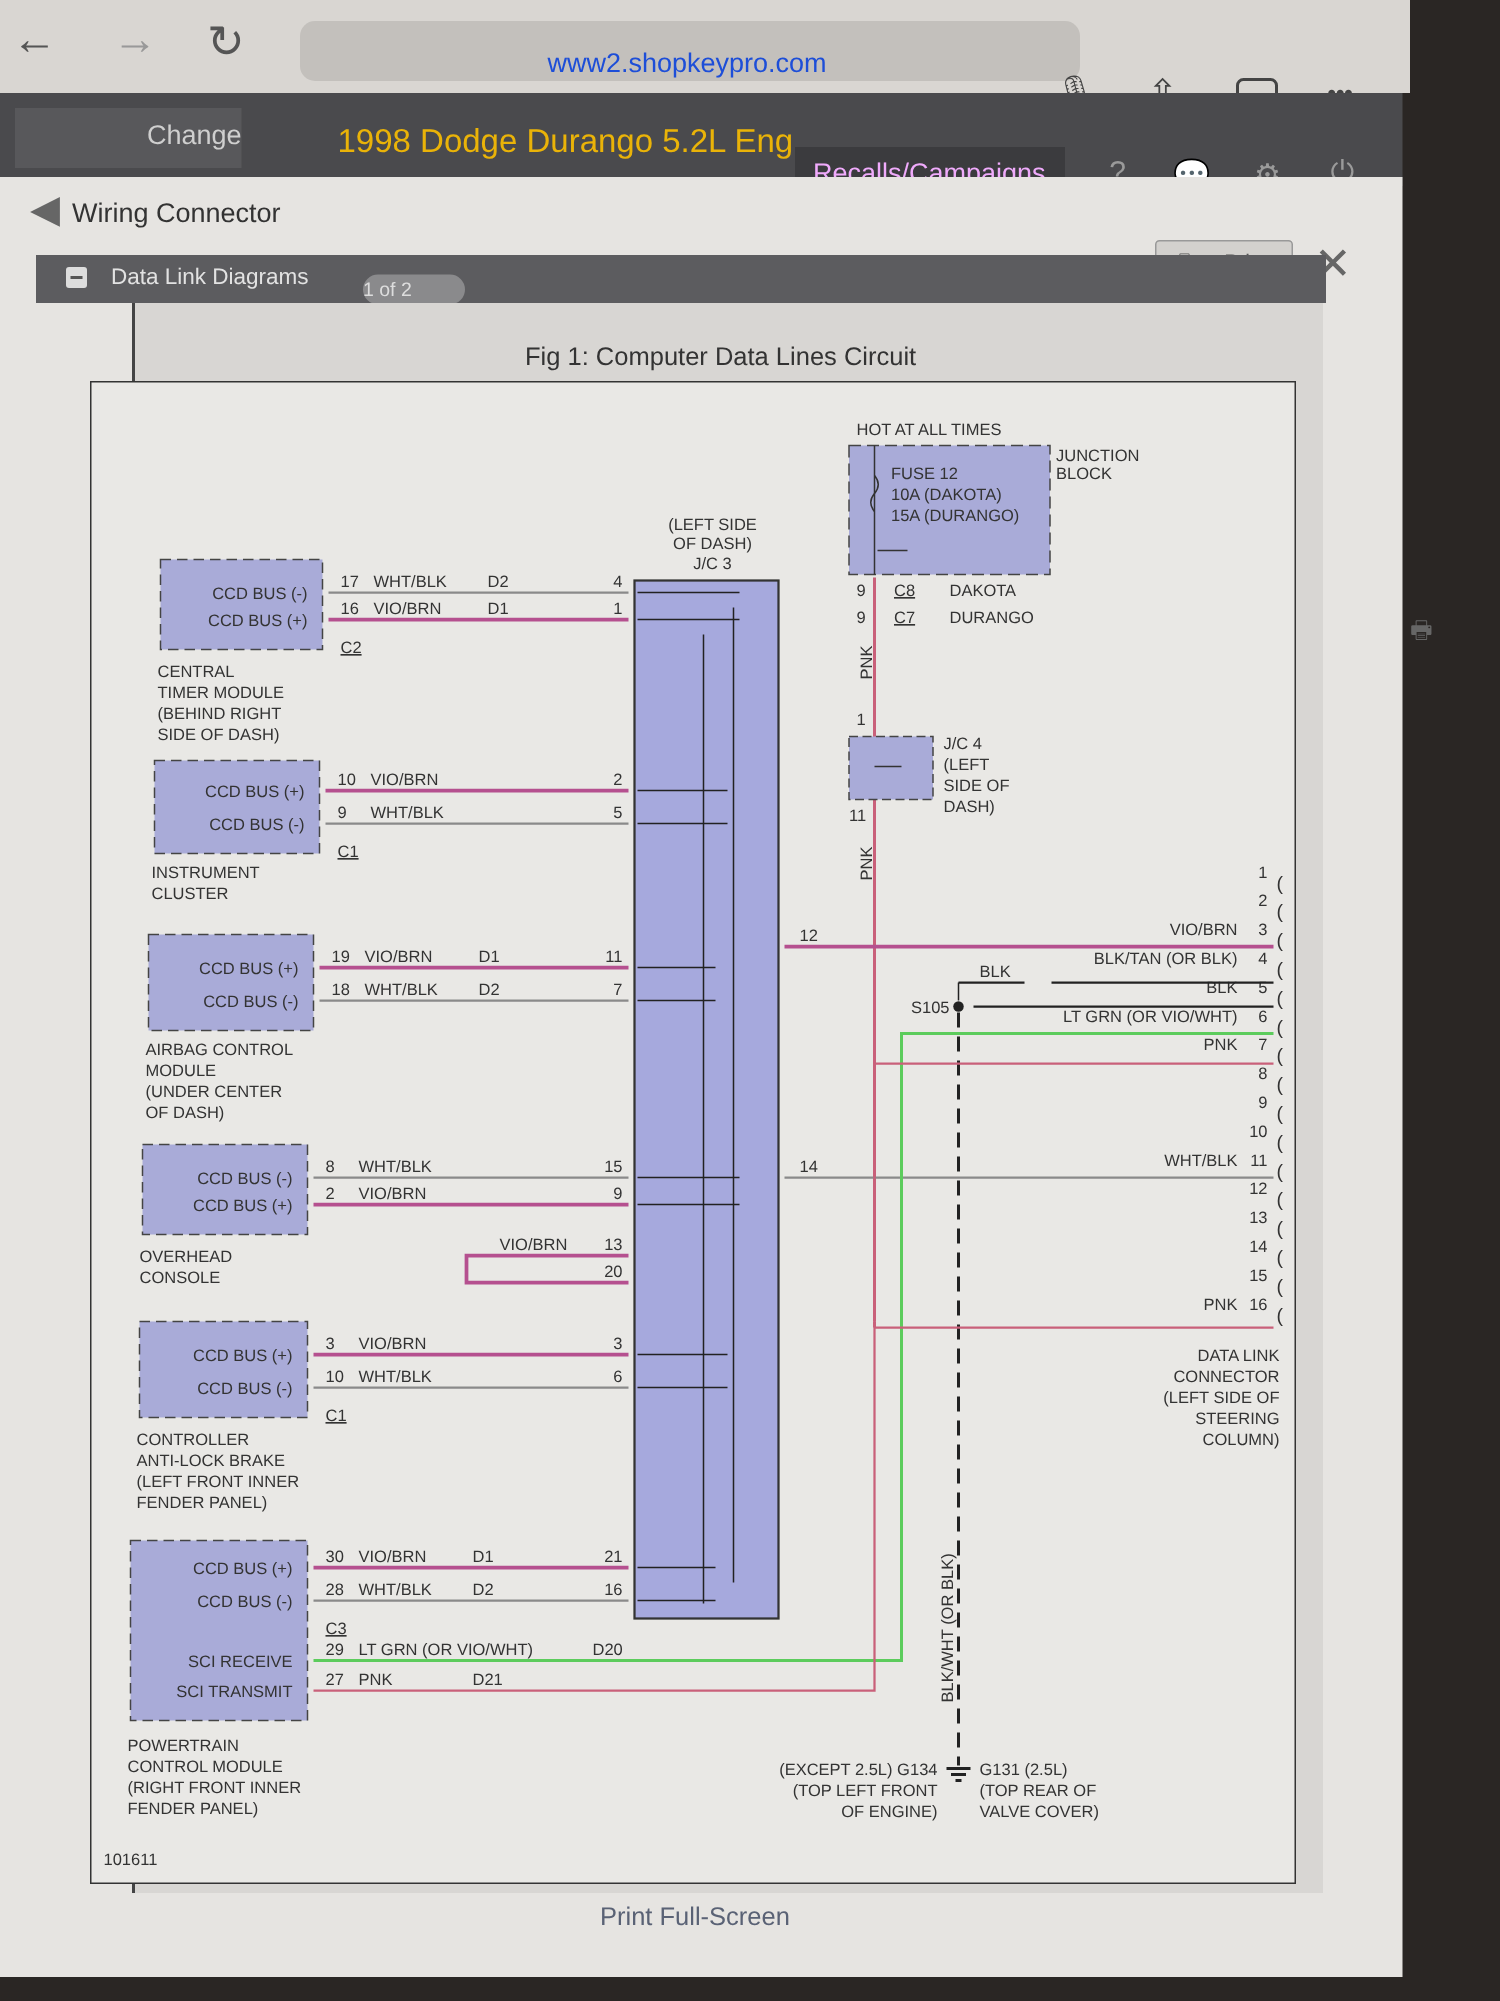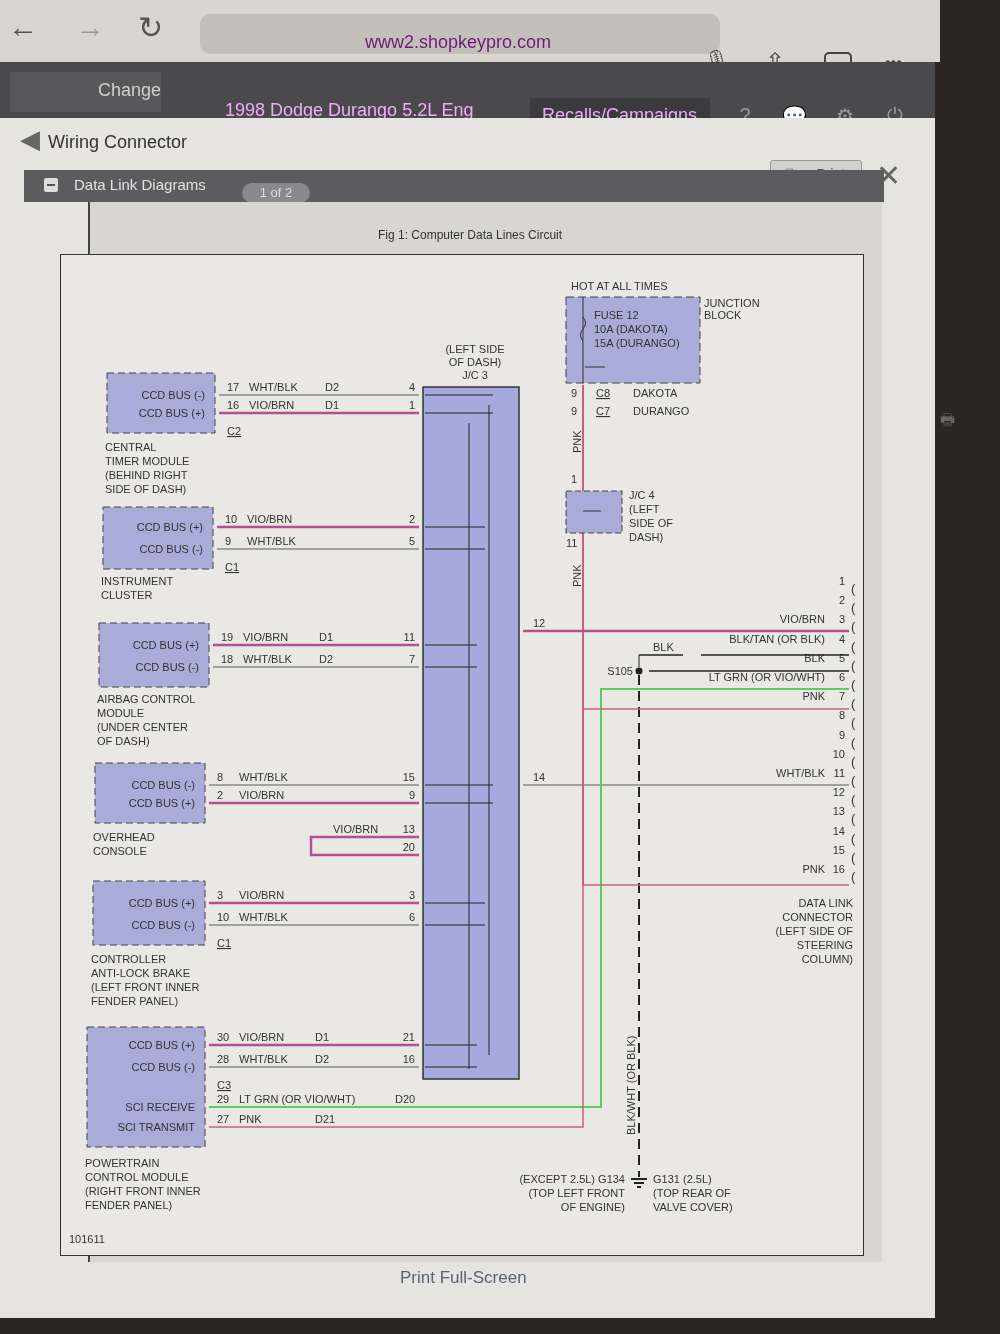--- a/index.html
+++ b/index.html
@@ -1,42 +1,42 @@
 <!DOCTYPE html>
 <html><head>
 <meta charset="utf-8">
 <style>
   html,body{margin:0;padding:0;}
   body{width:1000px;height:1334px;position:relative;overflow:hidden;background:#2a2624;font-family:"Liberation Sans",sans-serif;}
   .browserbar{position:absolute;left:0;top:0;width:940px;height:62px;background:#d9d6d2;}
   .nav-ico{position:absolute;top:10px;font-size:30px;color:#555;}
   .url{position:absolute;left:200px;top:14px;width:520px;height:40px;background:#c3c0bc;border-radius:10px;}
-  .url span{position:absolute;left:165px;top:18px;font-size:18px;color:#701a75;}
+  .url span{position:absolute;left:165px;top:18px;font-size:18px;color:#1d4ed8;}
   .tb-ico{position:absolute;top:22px;font-size:20px;color:#444;}
   .tabs-count{position:absolute;left:824px;top:52px;width:24px;height:26px;border:2px solid #444;border-radius:5px;font-size:13px;text-align:center;line-height:26px;color:#333;}
   .appbar{position:absolute;left:0;top:62px;width:935px;height:62px;background:#4a4a4d;}
   .change-veh{position:absolute;left:10px;top:72px;width:151px;height:40px;background:#58585b;color:#cfcfcf;font-size:18px;line-height:36px;padding-left:35px;box-sizing:border-box;text-align:right;}
-  .vehicle{position:absolute;left:225px;top:100px;color:#f0abfc;font-size:18px;}
+  .vehicle{position:absolute;left:225px;top:81px;color:#eab308;font-size:22px;}
   .recalls{position:absolute;left:530px;top:98px;width:180px;height:34px;background:#3b3b3e;color:#f0abfc;font-size:18px;line-height:34px;padding-left:12px;box-sizing:border-box;}
   .hicon{position:absolute;top:104px;width:46px;text-align:center;color:#9a9a9a;}
   .hicon .g{font-size:20px;display:block;}
   .hicon .l{font-size:6px;display:block;margin-top:2px;}
   .content{position:absolute;left:0;top:118px;width:935px;height:1200px;background:#e6e4e1;}
   .back{position:absolute;left:20px;top:124px;font-size:26px;color:#666;}
   .breadcrumb{position:absolute;left:48px;top:132px;font-size:18px;color:#333;}
   .print-btn{position:absolute;left:770px;top:160px;width:92px;height:26px;background:#d3d1ce;border:1px solid #999;border-radius:3px;color:#555;font-size:14px;line-height:26px;text-align:right;padding-right:16px;box-sizing:border-box;}
   .close-x{position:absolute;left:876px;top:158px;font-size:30px;color:#666;}
   .secbar{position:absolute;left:24px;top:170px;width:860px;height:32px;background:#5c5c5f;}
   .collapse{position:absolute;left:44px;top:178px;width:14px;height:14px;background:#ddd;border-radius:2px;}
   .collapse:after{content:"";position:absolute;left:3px;top:6px;width:8px;height:2px;background:#555;}
   .sectitle{position:absolute;left:74px;top:176px;color:#e2e2e2;font-size:15px;}
-  .pager{position:absolute;left:242px;top:183px;width:68px;height:20px;background:#8a8a8c;border-radius:10px;color:#ddd;font-size:13px;text-align:center;line-height:20px;}
+  .pager{position:absolute;left:242px;top:183px;width:68px;height:20px;background:#8a8a8c;border-radius:10px;color:#ddd;font-size:13px;text-align:left;line-height:20px;}
   .figframe{position:absolute;left:88px;top:202px;width:792px;height:1060px;background:#d8d6d3;border-left:2px solid #444;}
   .figprint{position:absolute;left:850px;top:206px;font-size:16px;color:#666;}
-  .figtitle{position:absolute;left:348px;top:228px;font-size:12px;color:#333;margin-left:28px;}
+  .figtitle{position:absolute;left:348px;top:228px;font-size:17px;color:#333;}
   .diagram{position:absolute;left:60px;top:254px;width:802px;height:1000px;background:#e9e8e5;border:1.5px solid #333;}
   .viewfs{position:absolute;left:400px;top:1268px;font-size:17px;color:#5a6275;}
   svg text{font-family:"Liberation Sans",sans-serif;}
 </style>
 </head>
 <body>
 
 <div class="browserbar"></div>
 <span class="nav-ico" style="left:8px;">←</span>
 <span class="nav-ico" style="left:75px;color:#999;">→</span>

